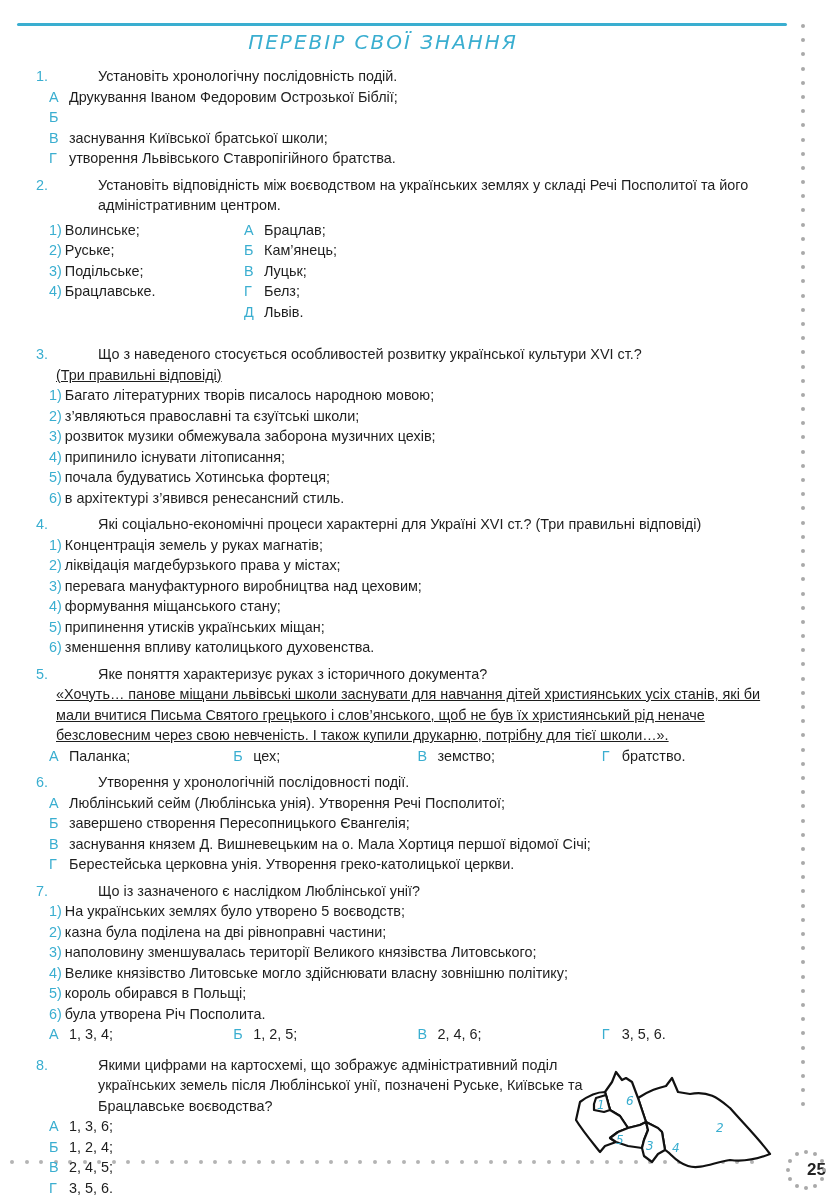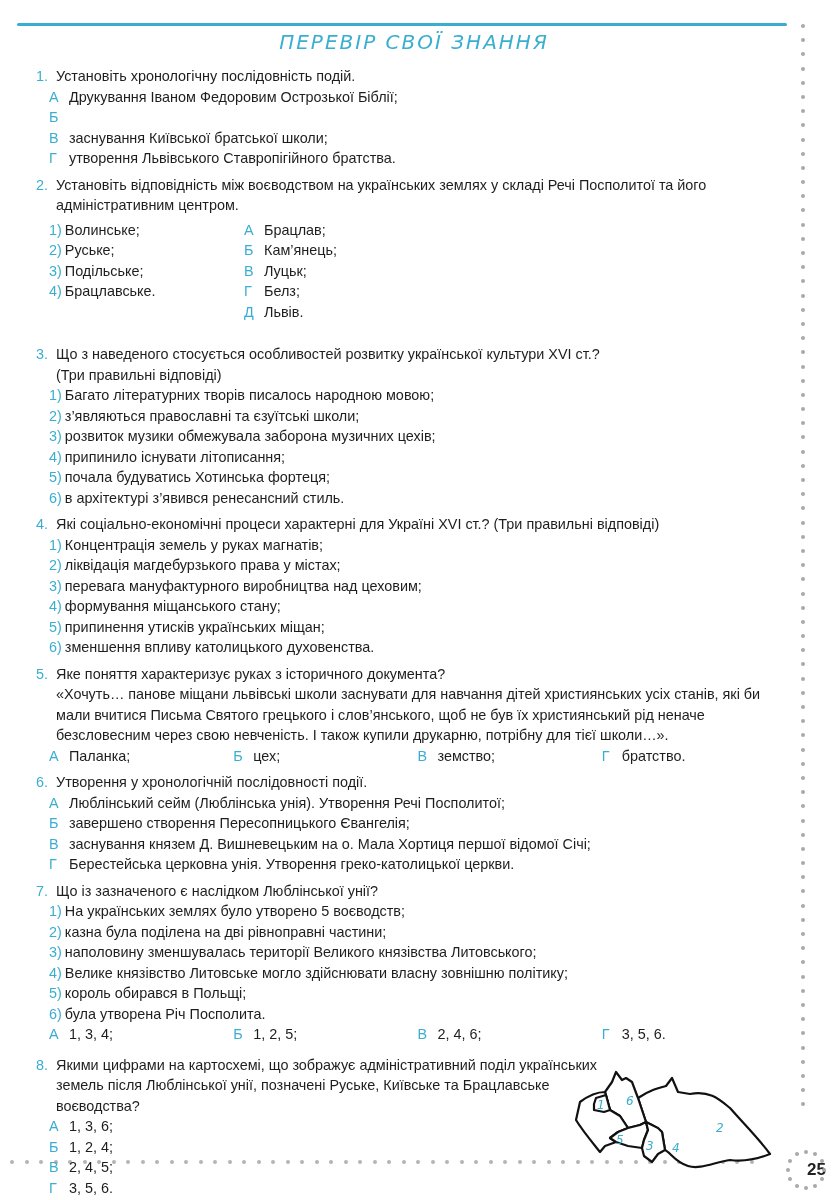--- a/index.html
+++ b/index.html
@@ -5,44 +5,43 @@
   html, body { margin: 0; padding: 0; }
   body {
     width: 834px; height: 1200px; background: #ffffff; position: relative; overflow: hidden;
     font-family: "Liberation Sans", sans-serif; color: #1e1e1e;
   }
   .top-rule { position: absolute; left: 17px; top: 23px; width: 770px; height: 3px; background: #3aaed0; border-radius: 2px; }
   .title {
     position: absolute; left: 0; width: 766px; top: 30px; text-align: center;
     font-family: "DejaVu Sans", sans-serif; font-style: italic; font-size: 20px; letter-spacing: 2px;
     color: #3aaed0;
-    padding-left: 31px;
   }
   .dots-right { position: absolute; left: 801px; top: 24px; width: 4px; }
   .dots-right span { display: block; width: 4px; height: 4px; border-radius: 50%; background: #a9a9a9; margin-bottom: 10.2px; }
   .dots-bottom { position: absolute; left: 10px; top: 1160px; height: 4px; display: flex; }
   .dots-bottom span { display: block; width: 4px; height: 4px; border-radius: 50%; background: #b4b4b4; margin-right: 10.5px; }
   .page-num-wrap { position: absolute; left: 786px; top: 1150px; width: 40px; height: 40px; }
   .page-num-wrap .ring { position: absolute; width: 4px; height: 4px; border-radius: 50%; background: #a9a9a9; }
   .page-num { position: absolute; left: 0; top: 10px; width: 40px; text-align: right; font-weight: bold; font-size: 17px; color: #222; }
 
   .content { position: absolute; left: 36px; top: 66px; width: 750px; font-size: 14.4px; line-height: 20.5px; }
   .q { margin-bottom: 6px; }
   .qhead { display: flex; }
   .qnum { color: #3aaed0; width: 20px; flex: none; font-size: 14.4px; }
-  .qtext { flex: 1; }
+  .qtext { flex: 1; margin-left: 42px; }
   .opts { padding-left: 13px; }
   .opt { display: flex; }
   .letter { color: #3aaed0; width: 20px; flex: none; }
   .numlbl { color: #3aaed0; flex: none; padding-right: 3px; }
   .two-col { display: flex; padding-left: 13px; }
   .two-col .col1 { width: 195px; }
   .row4 { display: flex; padding-left: 13px; }
   .row4 .opt { width: 197px; }
-  .subline { padding-left: 20px; }
+  .subline { padding-left: 20px; text-decoration: underline; }
   .gap-small { height: 16px; }
 
   .map { position: absolute; left: 570px; top: 1070px; width: 230px; height: 100px; }
   .map path { fill: #fff; stroke: #111; stroke-width: 2.2; stroke-linejoin: round; }
   .map text { fill: #3aaed0; font-size: 12px; font-family: "DejaVu Sans", sans-serif; font-style: italic; }
 </style>
 </head>
 <body>
 
 <div class="top-rule"></div>

